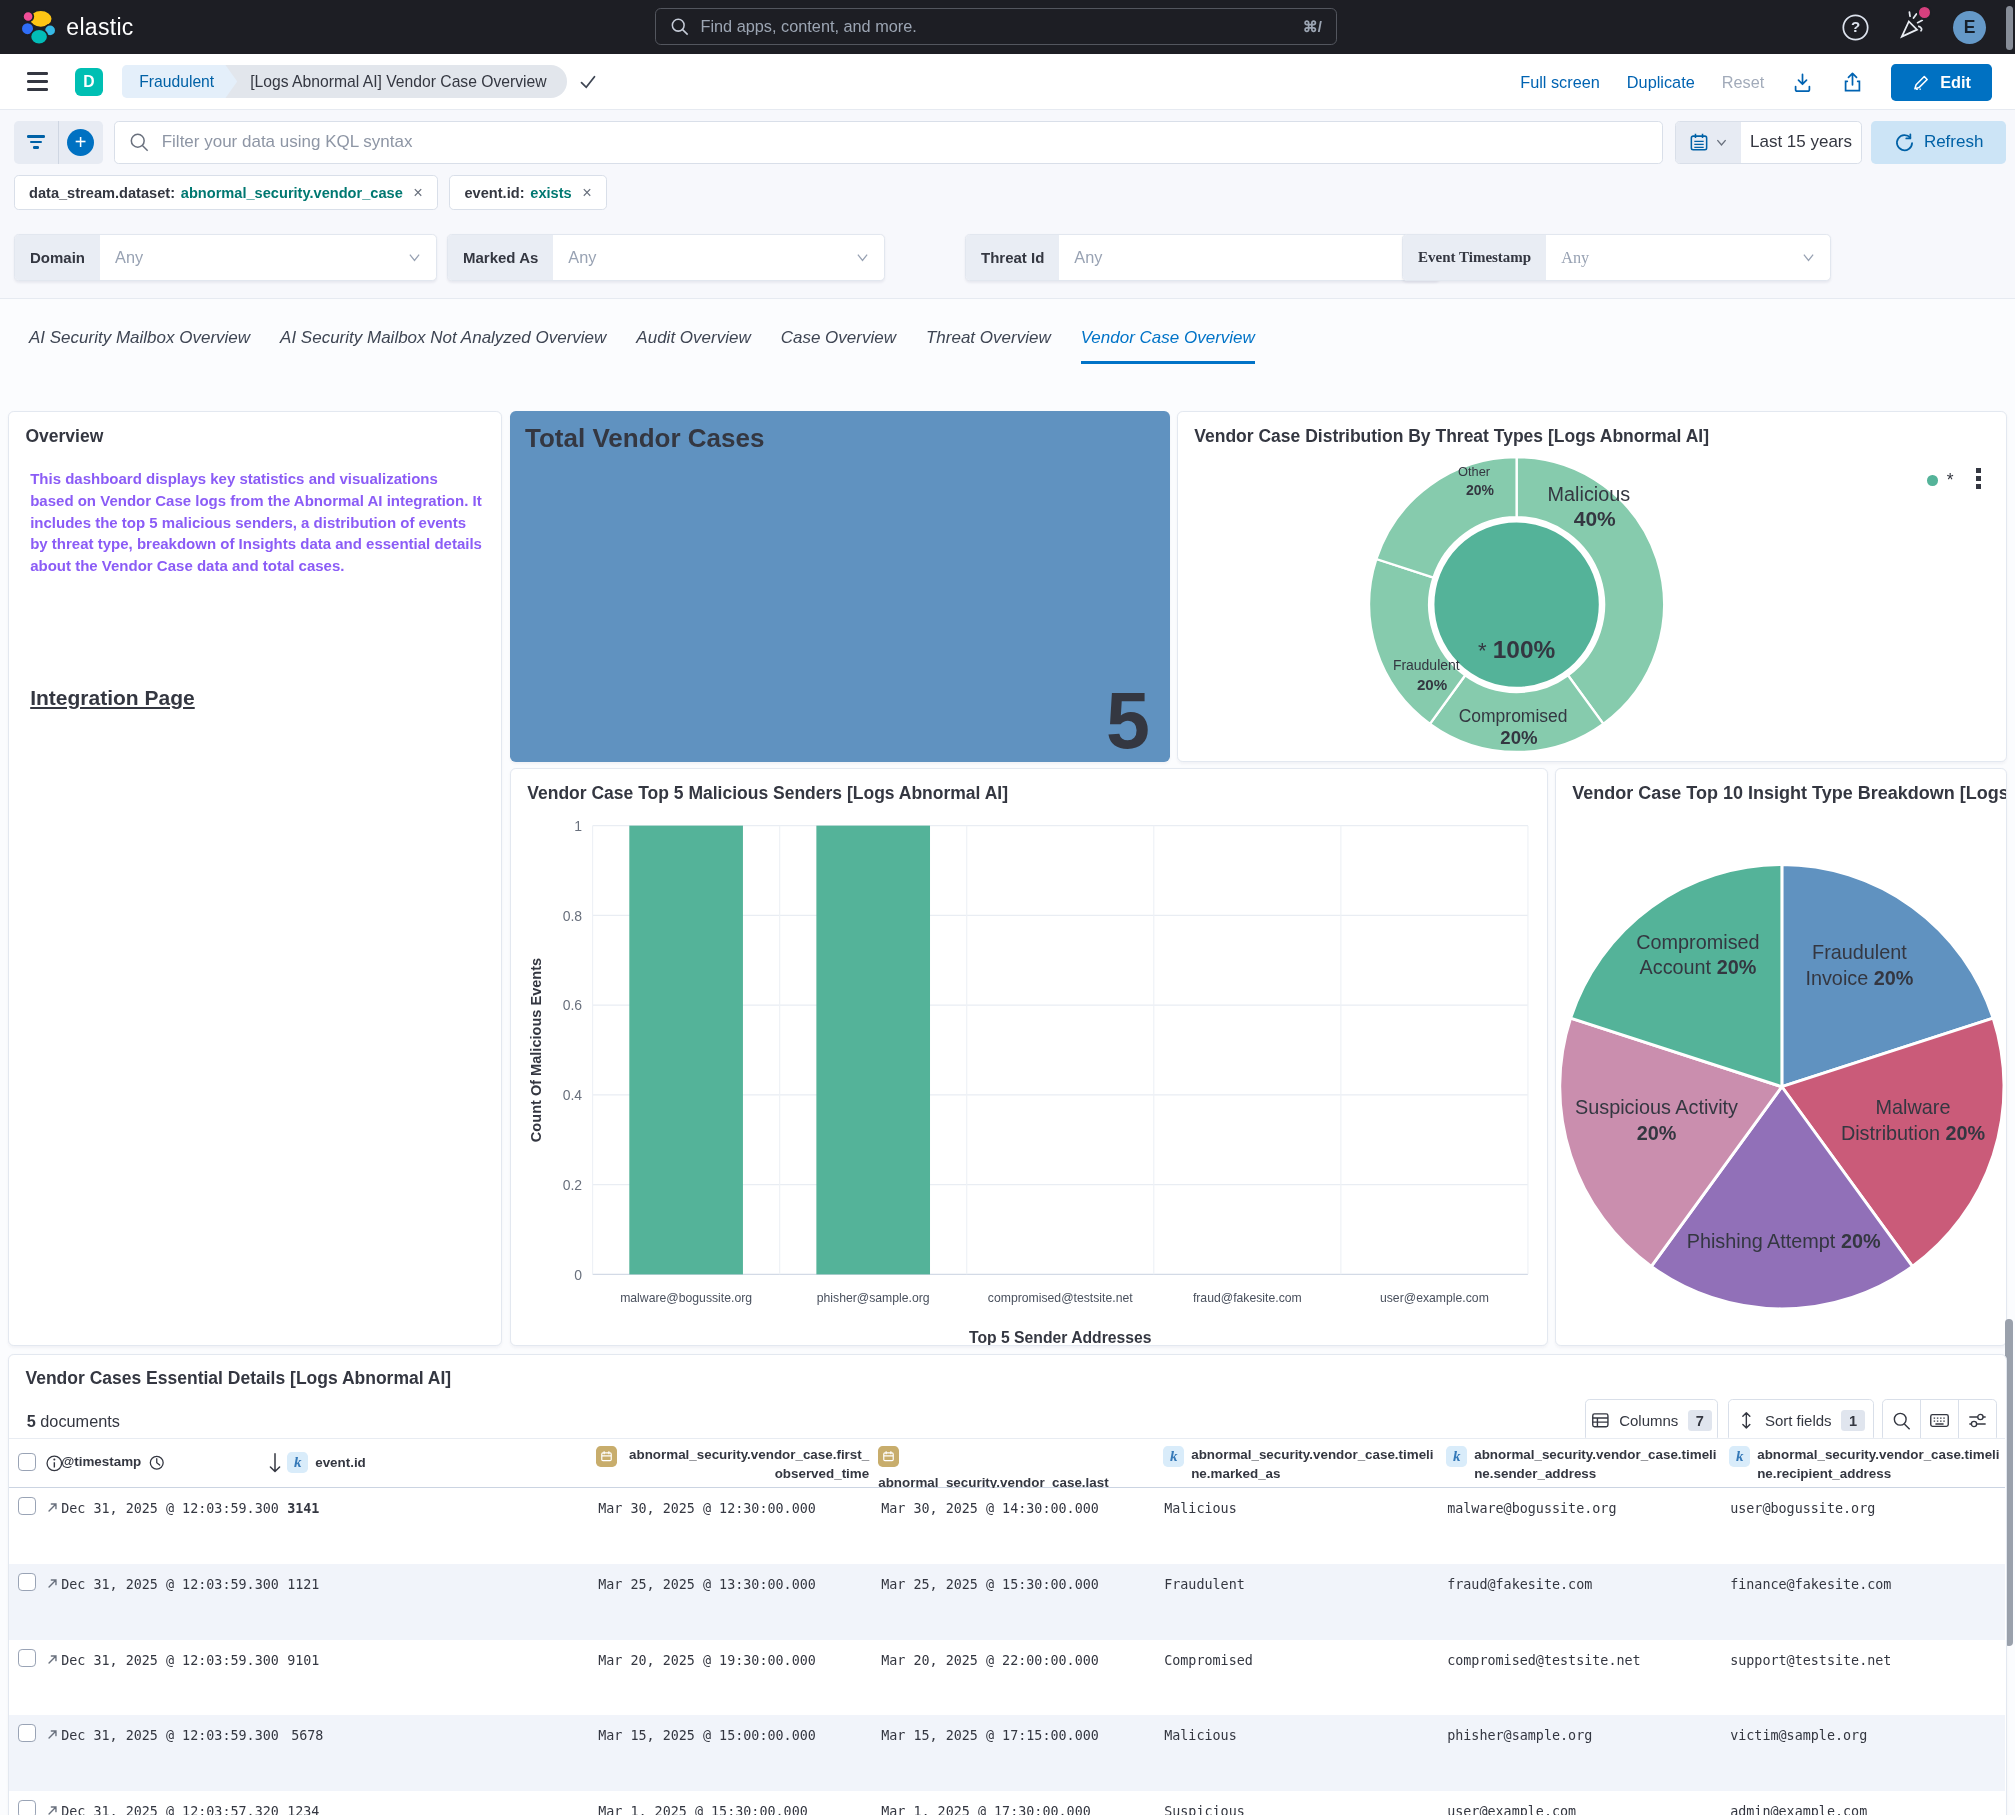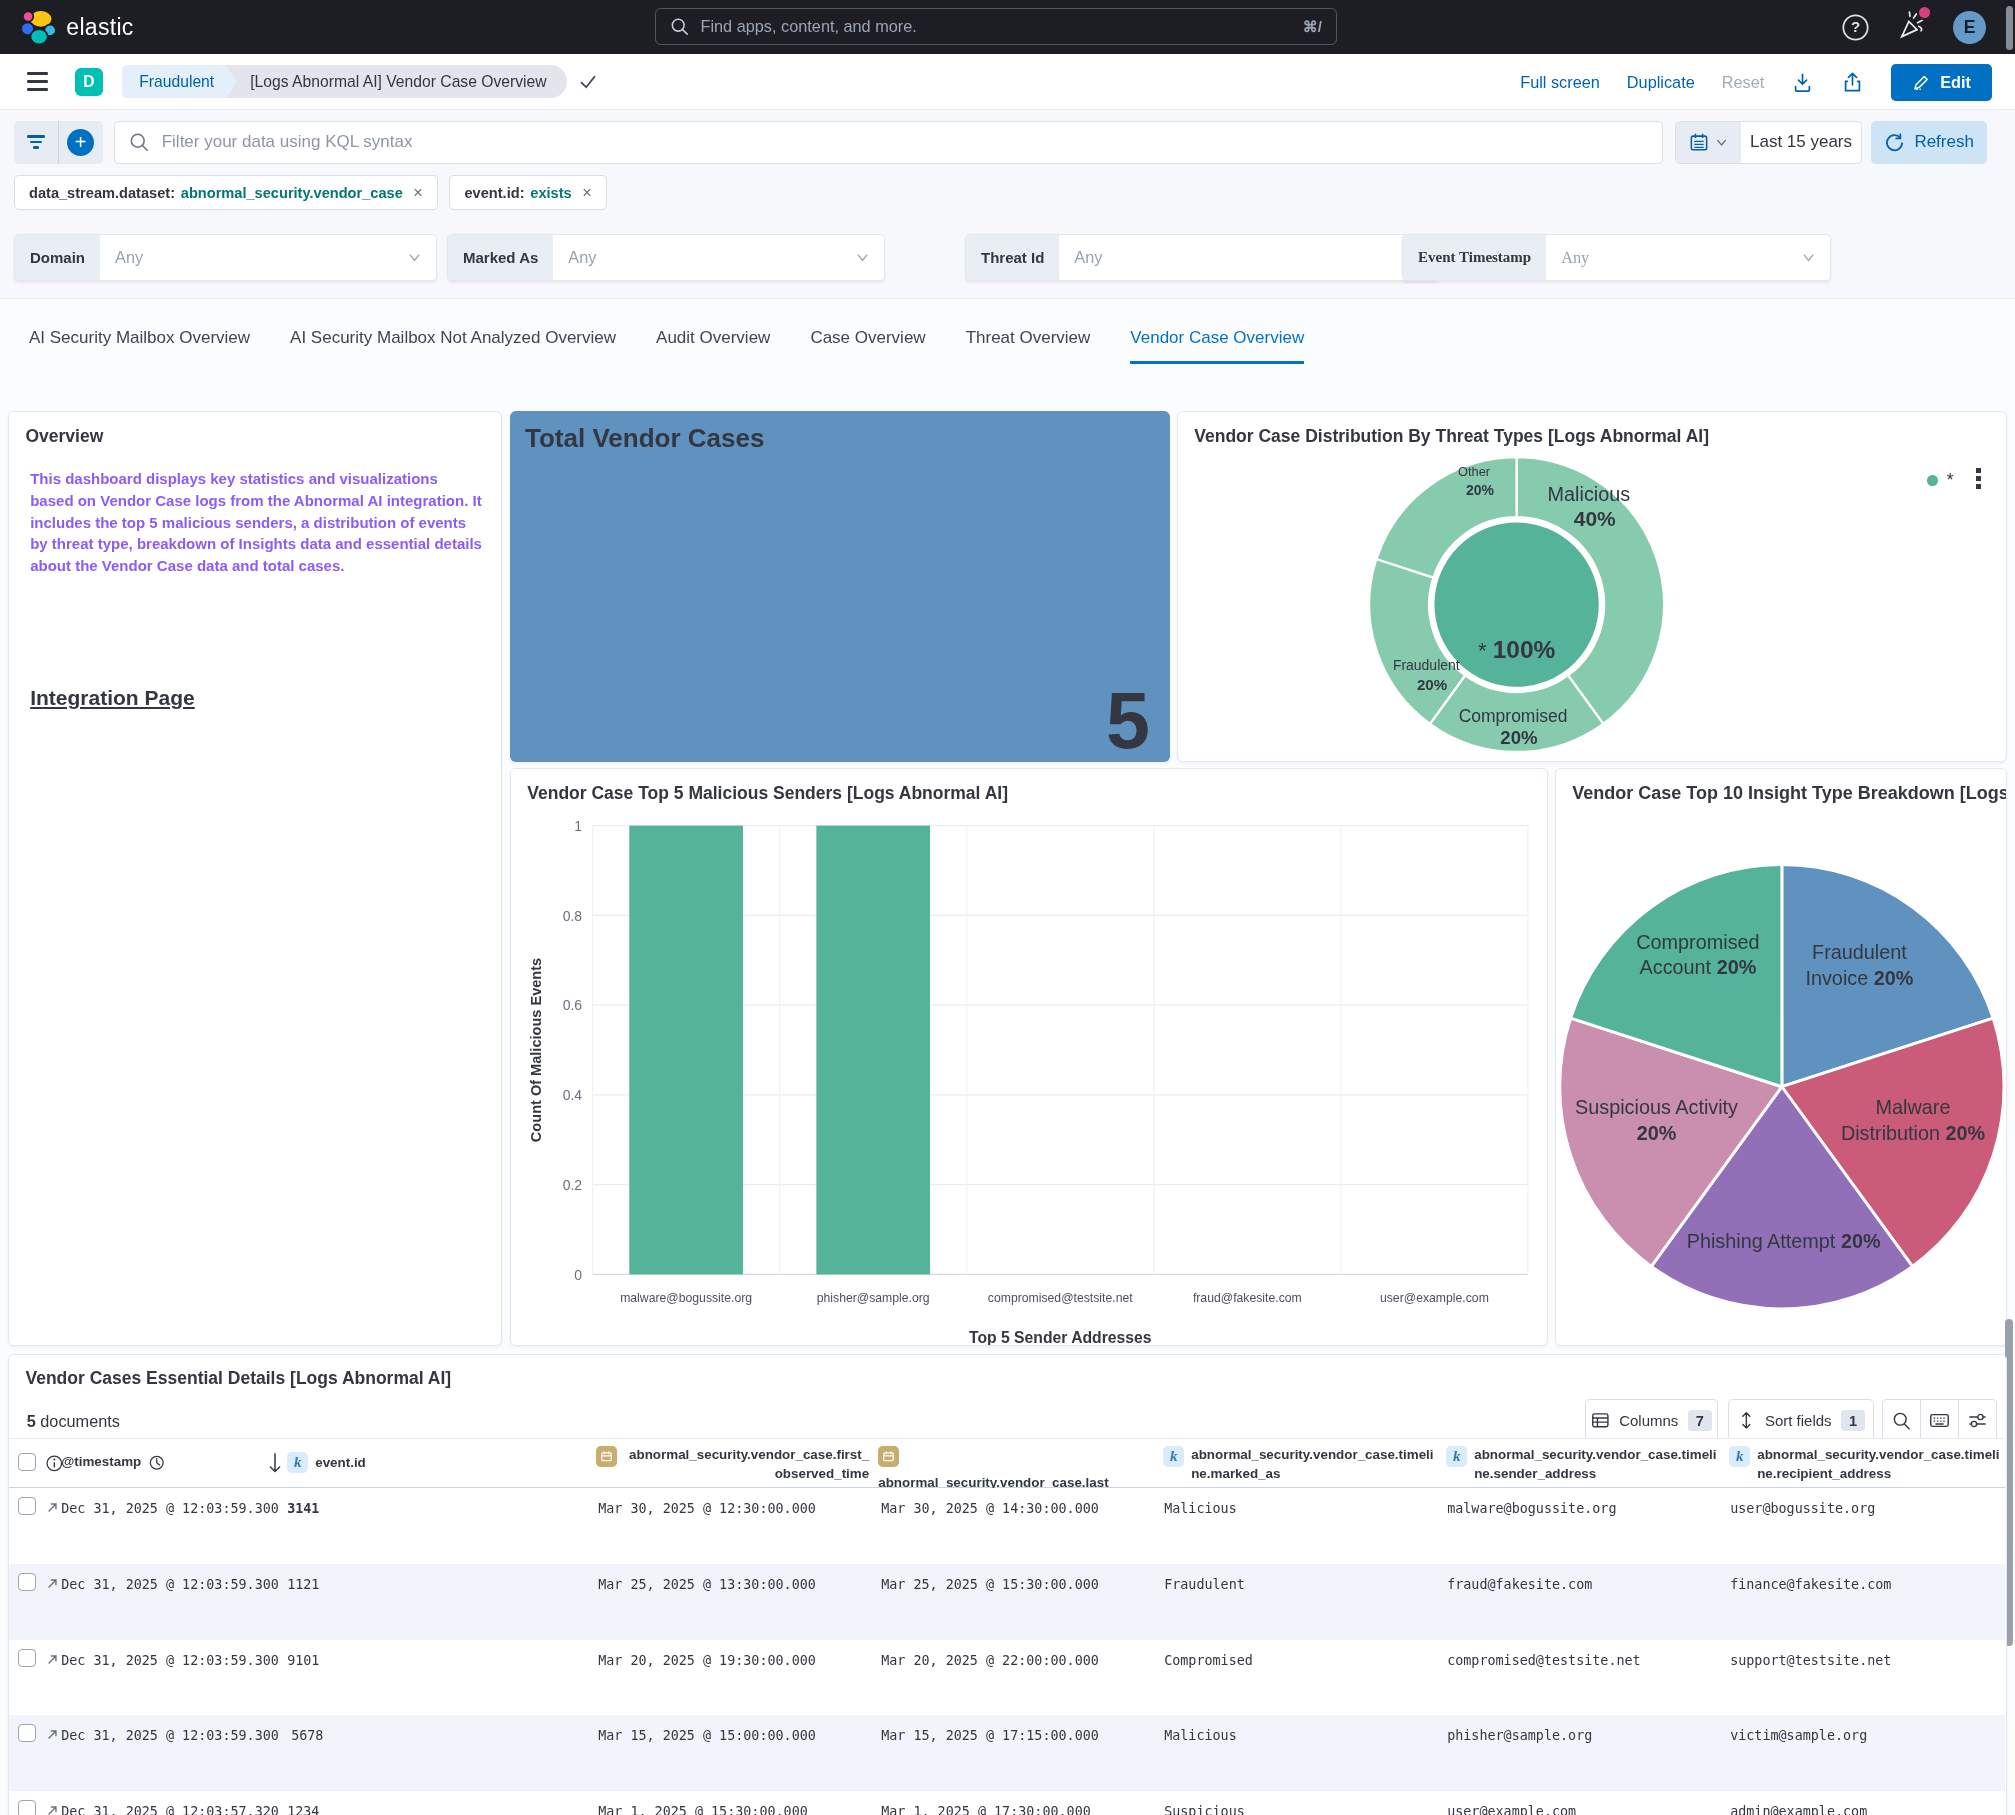--- a/index.html
+++ b/index.html
@@ -52,36 +52,36 @@
   .funnel i { display:block; background:#0061A6; height:2.9px; border-radius:1.2px; margin:2.9px auto; }
   .pluscirc { width:27px; height:27px; border-radius:50%; background:#0071C2; color:#fff; font-size:20px;
     display:flex; align-items:center; justify-content:center; line-height:0; }
   .kqlinput { position:absolute; left:114px; top:10.5px; width:1549px; height:43px; background:#fff;
     border:1.2px solid #D9DFE9; border-radius:4.7px; display:flex; align-items:center; padding:0 14px; gap:11.7px; }
   .kqlinput .ph { color:#8E96A5; font-size:17px; }
   .datepick { position:absolute; left:1675px; top:10.5px; width:187px; height:43px; background:#fff;
     border:1.2px solid #D9DFE9; border-radius:4.7px; display:flex; align-items:stretch; overflow:hidden; }
   .datepick .pre { width:65px; background:#E7EBF3; display:flex; align-items:center; justify-content:center; gap:5.8px; }
   .datepick .val { flex:1; display:flex; align-items:center; justify-content:center; font-size:17px; color:#343741; }
-  .refreshbtn { position:absolute; left:1871px; top:10.5px; width:116px; height:43px; background:#CCE4F6;
+  .refreshbtn { position:absolute; left:1871px; top:10.5px; width:135px; height:43px; background:#CCE4F6;
     border-radius:4.7px; display:flex; align-items:center; justify-content:center; gap:9.3px;
     color:#0061A6; font-size:17px; font-weight:500; }
   .pillrow { position:absolute; left:14px; top:65px; display:flex; gap:11.7px; }
   .fpill { height:35px; background:#fff; border:1.2px solid #D9DFE9; border-radius:4.7px;
     display:flex; align-items:center; padding:0 14px; gap:5.8px; font-size:14.6px; font-weight:600; }
   .fpill .val { color:#007871; }
   .fpill .x { color:#69707D; font-size:16.3px; font-weight:400; margin-left:4.7px; }
   .ctrl { position:absolute; top:124px; height:47px; border-radius:4.7px; overflow:hidden;
     border:0.6px solid #E2E7EF; box-shadow:0 1.2px 2.3px rgba(60,70,100,.08); display:flex; background:#fff; }
   .ctrl .lab { background:#E9EDF4; display:flex; align-items:center; padding:0 15px; font-size:15px; font-weight:700; }
   .ctrl .val { flex:1; display:flex; align-items:center; padding:0 15px; font-size:16.3px; color:#98A2B3; }
   .ctrl .chev { display:flex; align-items:center; padding-right:14px; }
 
   
-  .tabs { position:absolute; left:29px; top:328px; display:flex; gap:40px; }
+  .tabs { position:absolute; left:29px; top:328px; display:flex; gap:30px;font-style:italic; }
   .tab { font-size:17px; color:#3E4553; font-weight:500; padding-bottom:13px; border-bottom:3.5px solid transparent; }
   .tab.active { color:#0173C7; border-bottom-color:#0173C7; }
 
   
   .panel { position:absolute; background:#fff; border:1.2px solid #E3E8F0; border-radius:5.8px;
     box-shadow:0 1.2px 2.9px rgba(50,60,90,.05); overflow:hidden; }
   .ptitle { position:absolute; left:16.3px; top:14px; font-size:17.5px; font-weight:700; color:#343741; white-space:nowrap; }
   .ovw-body { position:absolute; left:21px; top:56px; width:452px; font-size:15px; line-height:1.45; color:#8b5cf6;font-weight:bold; }
   .ovw-link { position:absolute; left:21px; top:274px; font-size:21px; font-weight:700; text-decoration:underline; color:#343741; }
   .metric { background:#6092C0; border:none; }

